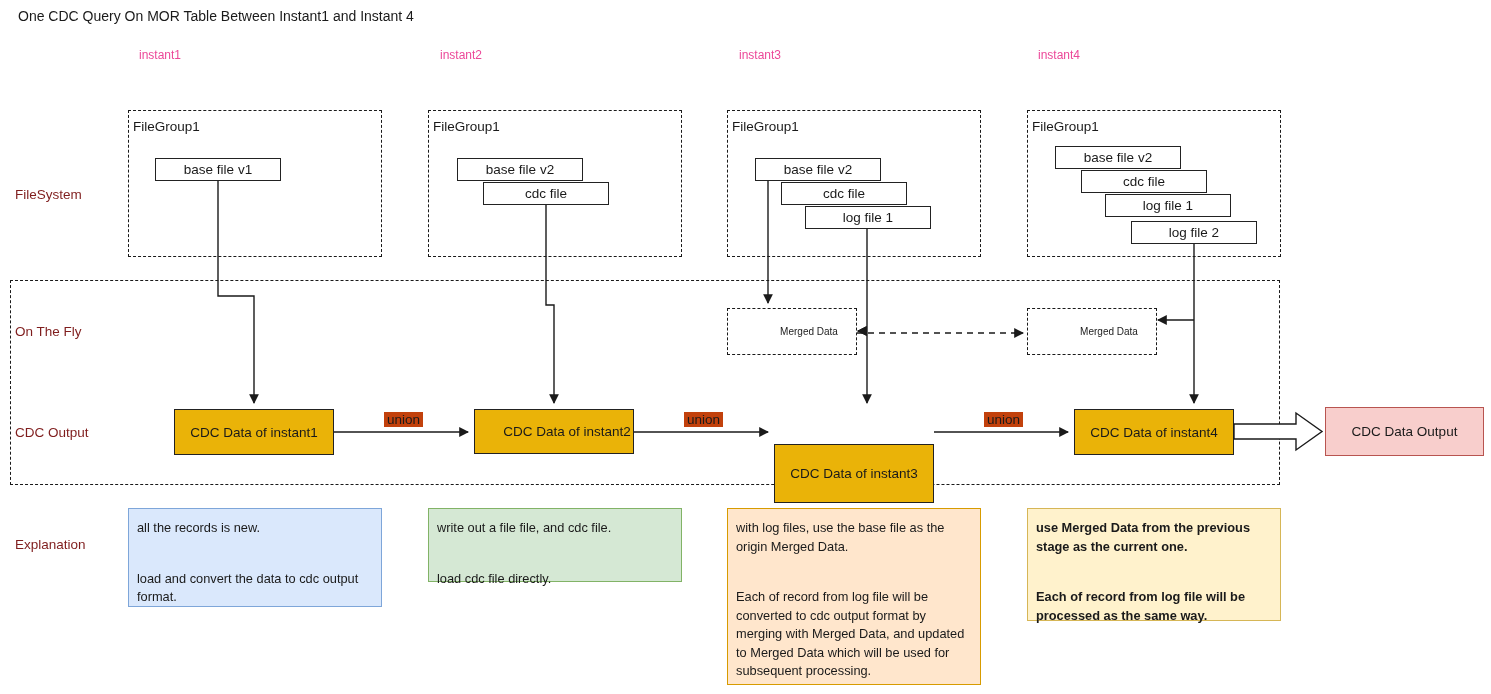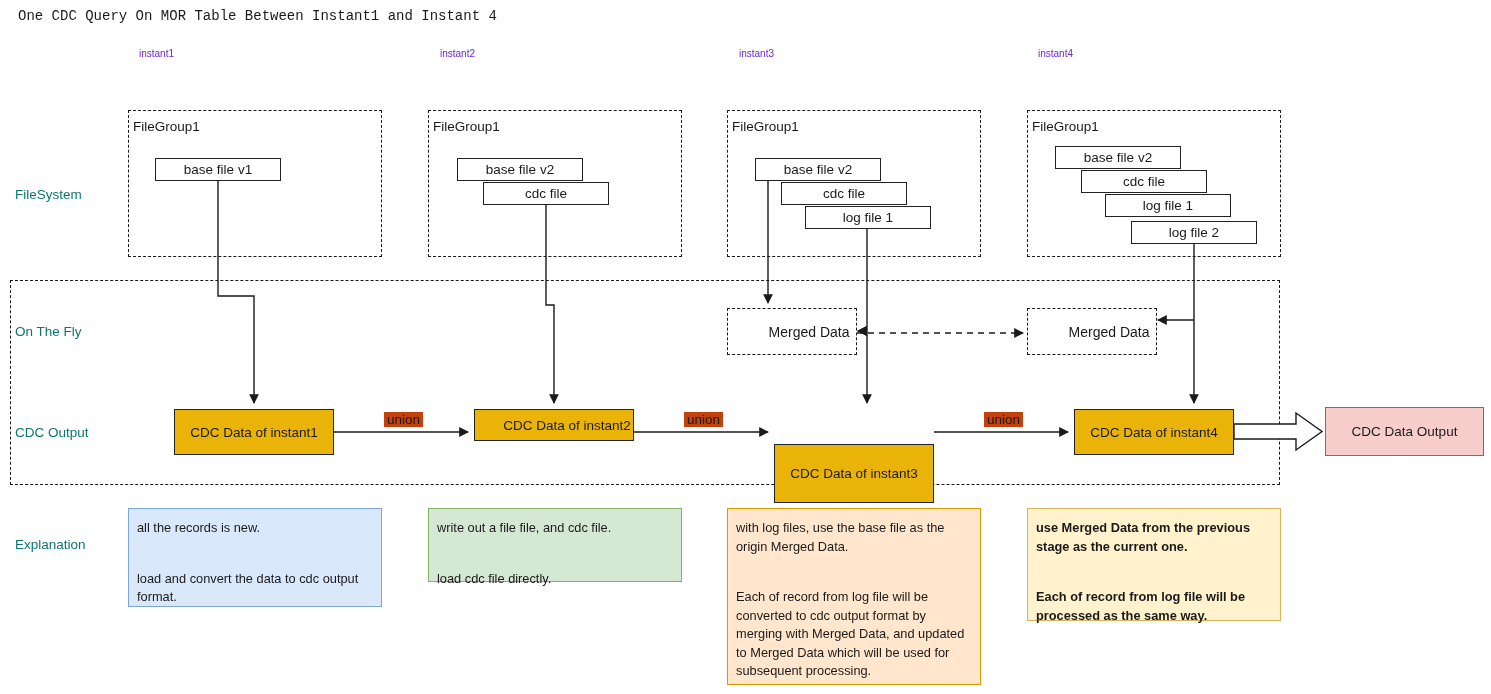--- a/index.html
+++ b/index.html
@@ -18,30 +18,29 @@
     overflow: hidden;
     background: #ffffff;
   }
   .abs { position: absolute; }
 
   
   .title {
     font-size: 14px;
     color: #1a1a1a;
     white-space: nowrap;
-    font-family: Liberation Mono, monospace;
   }
   .col-header {
-    font-size: 10px;
-    color: #6d28d9;
+    font-size: 12px;
+    color: #ec4899;
     white-space: nowrap;
   }
   .row-label {
     font-size: 13.5px;
-    color: #0f766e;
+    color: #7f1d1d;
     white-space: nowrap;
   }
   .edge-label {
     font-size: 13.5px;
     color: #1a1a1a;
     white-space: nowrap;
     background: #c2410c;
     padding: 0 3px;
   }
 
@@ -88,21 +87,21 @@
     color: #1a1a1a;
     white-space: nowrap;
   }
   .merged-box {
     border: 1.6px dashed #1a1a1a;
     background: transparent;
     box-sizing: border-box;
     display: flex;
     align-items: center;
     justify-content: center;
-    font-size: 14px;
+    font-size: 10px;
     color: #1a1a1a;
     white-space: nowrap;
     padding-left: 34px;
   }
   .output-box {
     box-sizing: border-box;
     display: flex;
     align-items: center;
     justify-content: center;
     font-size: 13.5px;
@@ -174,21 +173,21 @@
   <div class="abs file-box" style="left:1081px; top:170px; width:126px; height:23px;">cdc file</div>
   <div class="abs file-box" style="left:1105px; top:194px; width:126px; height:23px;">log file 1</div>
   <div class="abs file-box" style="left:1131px; top:221px; width:126px; height:23px;">log file 2</div>
 
   <div class="abs big-dashed" style="left:10px; top:280px; width:1270px; height:205px;"></div>
 
   <div class="abs merged-box" style="left:727px; top:308px; width:130px; height:47px;">Merged Data</div>
   <div class="abs merged-box" style="left:1027px; top:308px; width:130px; height:47px;">Merged Data</div>
 
   <div class="abs cdc-box" style="left:174px; top:409px; width:160px; height:46px;">CDC Data of instant1</div>
-  <div class="abs cdc-box" style="left:474px; top:409px; width:160px; height:32px;padding-left:26px;">CDC Data of instant2</div>
+  <div class="abs cdc-box" style="left:474px; top:409px; width:160px; height:45px;padding-left:26px;">CDC Data of instant2</div>
   <div class="abs cdc-box" style="left:774px; top:409px; width:160px; height:59px;margin-top:35px;">CDC Data of instant3</div>
   <div class="abs cdc-box" style="left:1074px; top:409px; width:160px; height:46px;">CDC Data of instant4</div>
 
   <div class="abs edge-label" style="left:384px; top:412px;">union</div>
   <div class="abs edge-label" style="left:684px; top:412px;">union</div>
   <div class="abs edge-label" style="left:984px; top:412px;">union</div>
 
   <div class="abs output-box" id="output-box" style="left: 1325px; top: 407px; width: 159px; height: 49px; background: rgb(248, 206, 204); border: 1.4px solid rgb(184, 84, 80);">CDC Data Output</div>
 
   <div class="abs note-box" id="note-0" style="left: 128px; top: 508px; width: 254px; height: 99px; background: rgb(218, 232, 252); border: 1.2px solid rgb(126, 166, 217);">

